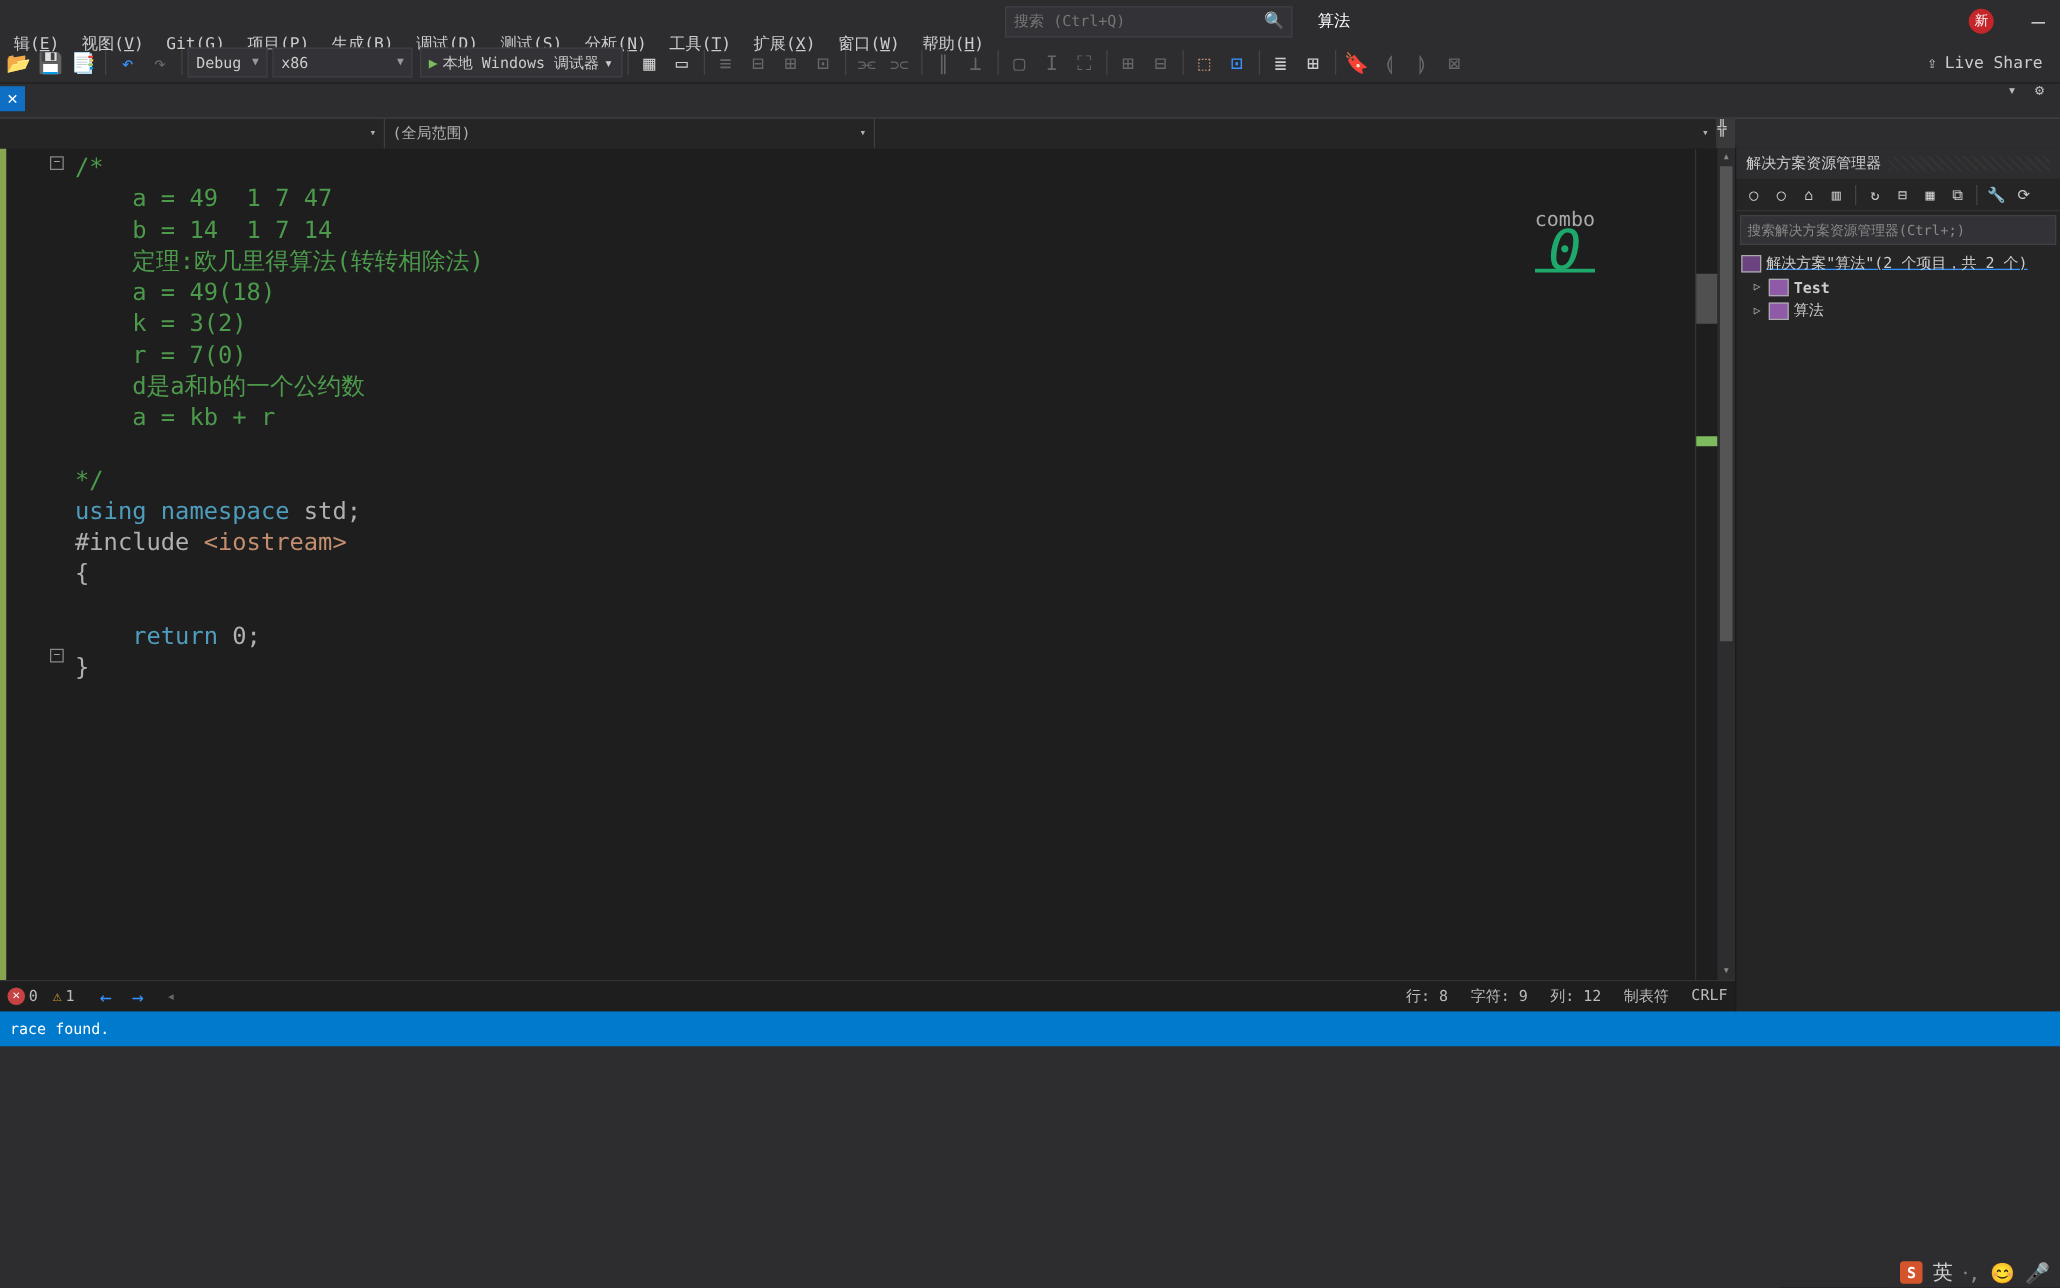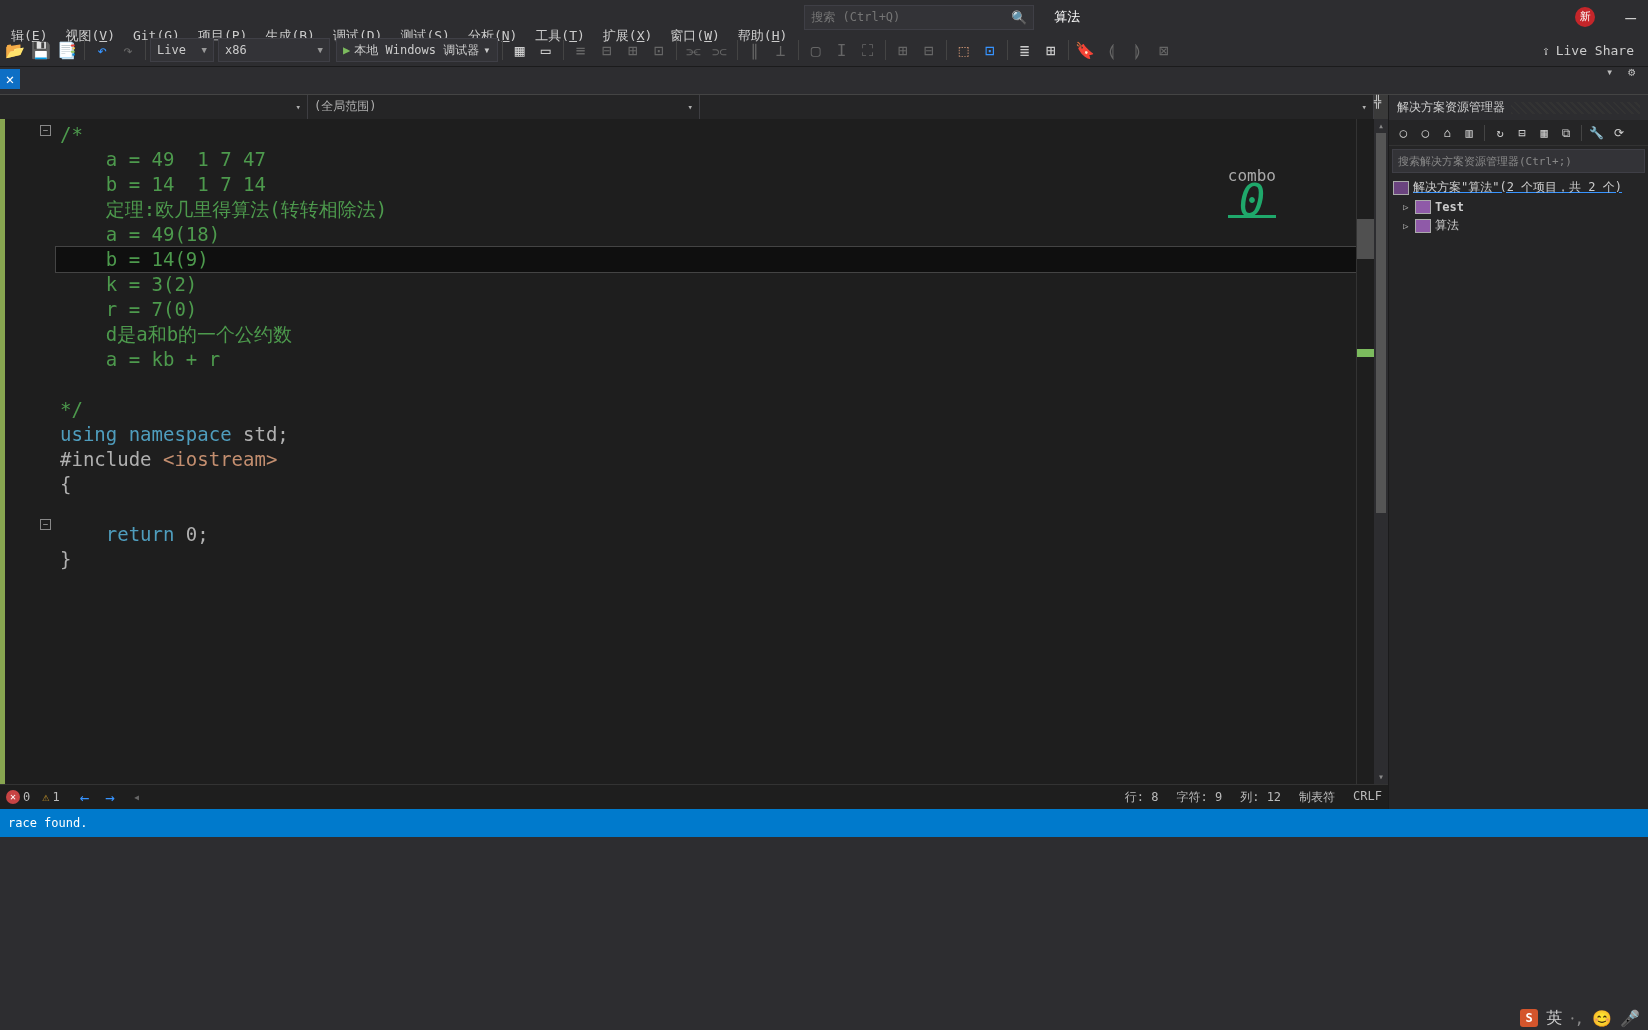--- a/index.html
+++ b/index.html
@@ -49,21 +49,21 @@
 .combo-widget .lbl { font-size:16px; color:#aaa; }
 .combo-widget .num { font-size:44px; color:#1fa86b; font-style:italic; }
 .combo-widget .bar { height:3px; background:#1fa86b; margin-top:2px; }
 
 .minimap { width:18px; background:#1e1e1e; border-left:1px solid #333; position:relative; }
 .minimap .region { position:absolute; left:0; right:0; background:#505050; }
 .scrollbar-v { width:14px; background:#2d2d30; position:relative; }
 .scrollbar-v .thumb { position:absolute; left:2px; right:2px; background:#555; }
 .scrollbar-v .arrow { position:absolute; left:0; right:0; height:14px; text-align:center; color:#888; font-size:10px; line-height:14px; }
 
-.right-panel { width:260px; background:#252526; display:flex; flex-direction:column; border-left:1px solid #1b1b1c; }
+.right-panel { width:260px; background:#252526; display:flex; flex-direction:column; border-left:1px solid #1b1b1c;margin-top:23px; }
 .panel-title { background:#2d2d30; height:25px; font-size:12px; color:#ccc; padding:0 8px; display:flex; align-items:center; }
 .panel-title .hatch { flex:1; height:12px; background:repeating-linear-gradient(45deg,#333,#333 2px,transparent 2px,transparent 5px); margin-left:6px; }
 .panel-toolbar { height:26px; display:flex; align-items:center; padding:0 4px; border-bottom:1px solid #333; gap:2px; }
 .pbtn { width:20px; height:20px; display:flex; align-items:center; justify-content:center; cursor:pointer; color:#ccc; font-size:12px; }
 .panel-search { height:24px; background:#333337; border:1px solid #3f3f46; margin:3px; padding:0 5px; font-size:11px; color:#888; display:flex; align-items:center; }
 .tree { font-size:12px; padding:2px 0; }
 .tree-row { display:flex; align-items:center; height:19px; padding-left:4px; color:#ccc; cursor:pointer; }
 .tree-arrow { width:12px; font-size:9px; color:#bbb; }
 .tree-icon { width:16px; height:14px; margin-right:4px; display:inline-block; }
 .sln-icon { background:#6b447f; border:1px solid #aaa; }
@@ -111,21 +111,21 @@
 
 <div class="toolbar">
   <div class="tbtn">📂</div>
   <div class="tbtn">💾</div>
   <div class="tbtn">📑</div>
   <div class="sep"></div>
   <div class="tbtn" style="color:#3794ff">↶</div>
   <div class="tbtn" style="color:#666">↷</div>
   <div class="sep"></div>
   <div class="combo" style="width:64px">
-      <span>Live</span>
+      <span>Debug</span>
       <span class="arr">▼</span>
     </div>
   <div class="combo" style="width:112px;margin-left:4px">
       <span>x86</span>
       <span class="arr">▼</span>
     </div>
   <div class="run-btn">
       <span class="tri">▶</span>
       <span>本地 Windows 调试器</span>
       <span class="arr" style="margin-left:4px">▾</span>
@@ -202,21 +202,20 @@
           <div class="fold" style="top:400px">−</div>
         </div>
         <div class="code-pane" id="code-pane">
 
           <div id="comment-block">
               <div class="line"><span class="comment">/*</span></div>
               <div class="line"><span class="comment">    a = 49  1 7 47</span></div>
               <div class="line"><span class="comment">    b = 14  1 7 14</span></div>
               <div class="line"><span class="comment">    定理:欧几里得算法(转转相除法)</span></div>
               <div class="line"><span class="comment">    a = 49(18)</span></div>
-              <div class="line curline"><span class="comment">    b = 14(9)</span></div>
               <div class="line"><span class="comment">    k = 3(2)</span></div>
               <div class="line"><span class="comment">    r = 7(0)</span></div>
               <div class="line"><span class="comment">    d是a和b的一个公约数</span></div>
               <div class="line"><span class="comment">    a = kb + r</span></div>
               <div class="line"><span class="comment"> </span></div>
               <div class="line"><span class="comment">*/</span></div>
             </div>
           <div class="line"><span class="kw">using </span><span class="kw">namespace </span><span class="punct">std</span><span class="punct">;</span></div>
           <div class="line"><span class="punct">#include </span><span class="str">&lt;iostream&gt;</span></div>
           <div class="line"><span class="punct">{</span></div>

